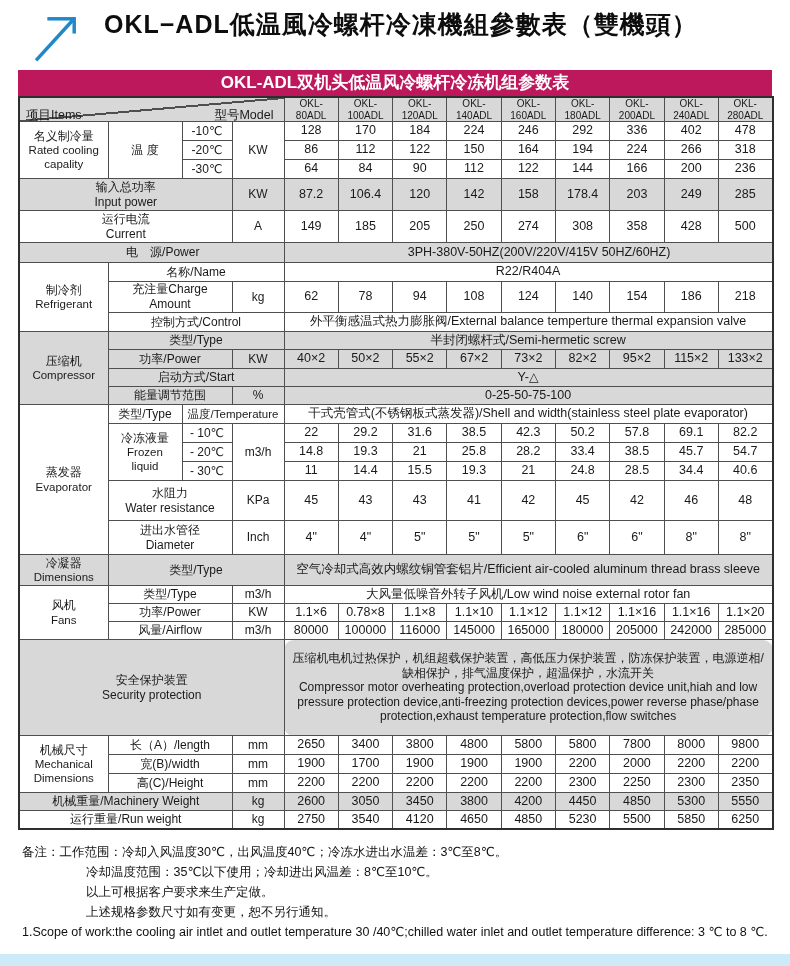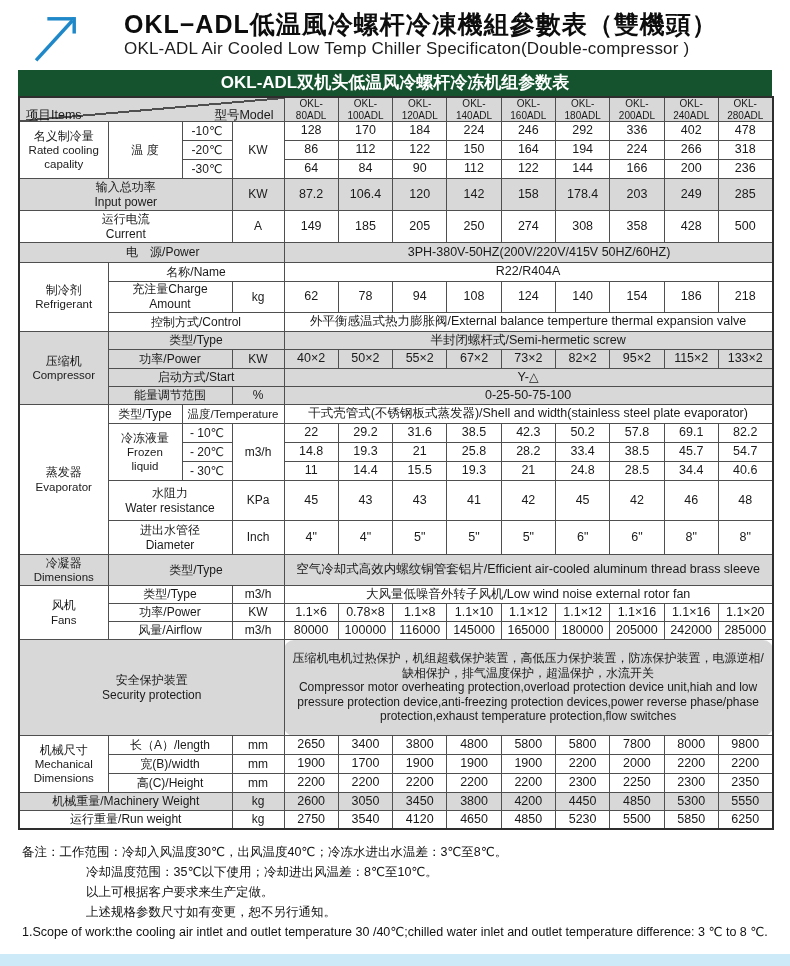--- a/index.html
+++ b/index.html
@@ -5,21 +5,21 @@
   * { box-sizing: border-box; }
   html,body { margin:0; padding:0; }
   body {
     width:790px; height:966px; position:relative; overflow:hidden;
     background:#ffffff; color:#1a1a1a;
     font-family:"Liberation Sans","DejaVu Sans",sans-serif;
   }
   
   .page-head { position:relative; padding:10px 0 6px 34px; height:70px; }
   .logo { position:absolute; left:30px; top:10px; width:52px; height:54px; }
-  .titles { margin-left:90px; }
+  .titles { margin-left:70px; }
   .title-zh { font-size:25px; font-weight:bold; letter-spacing:1px; color:#0d0d0d; line-height:1.15; }
   .title-en { font-size:17px; font-weight:normal; color:#1c1c1c; letter-spacing:0.2px; }
   
   .banner {
     margin-left:18px; width:754px; height:26px; line-height:26px;
     text-align:center; color:#ffffff; font-size:17px; font-weight:bold;
   }
   
   table.spec {
     margin-left:18px; width:754px; border-collapse:collapse; table-layout:fixed;
@@ -60,25 +60,24 @@
 <body>
 
 <div class="page-head">
   <svg class="logo" viewBox="0 0 60 60">
     <line x1="20" y1="9" x2="51" y2="9" stroke="#1e88c9" stroke-width="4"></line>
     <line x1="51" y1="7" x2="51" y2="26" stroke="#1e88c9" stroke-width="4"></line>
     <line x1="7" y1="57" x2="49" y2="11" stroke="#1e88c9" stroke-width="4"></line>
   </svg>
   <div class="titles">
     <div class="title-zh">OKL−ADL低温風冷螺杆冷凍機組參數表（雙機頭）</div>
-    <div class="title-en">OKL-ADL Air Cooled Low Temp Chiller Specificaton(Double-compressor )</div>
   </div>
 </div>
 
-<div class="banner" id="banner" style="background: #14532d;">OKL-ADL双机头低温风冷螺杆冷冻机组参数表</div>
+<div class="banner" id="banner" style="background: #be185d;">OKL-ADL双机头低温风冷螺杆冷冻机组参数表</div>
 
 <table class="spec">
   <colgroup>
     <col style="width:89px">
       <col style="width:74px">
       <col style="width:50px">
       <col style="width:52px">
     <col span="9" style="width:54.3px">
   </colgroup>
 

